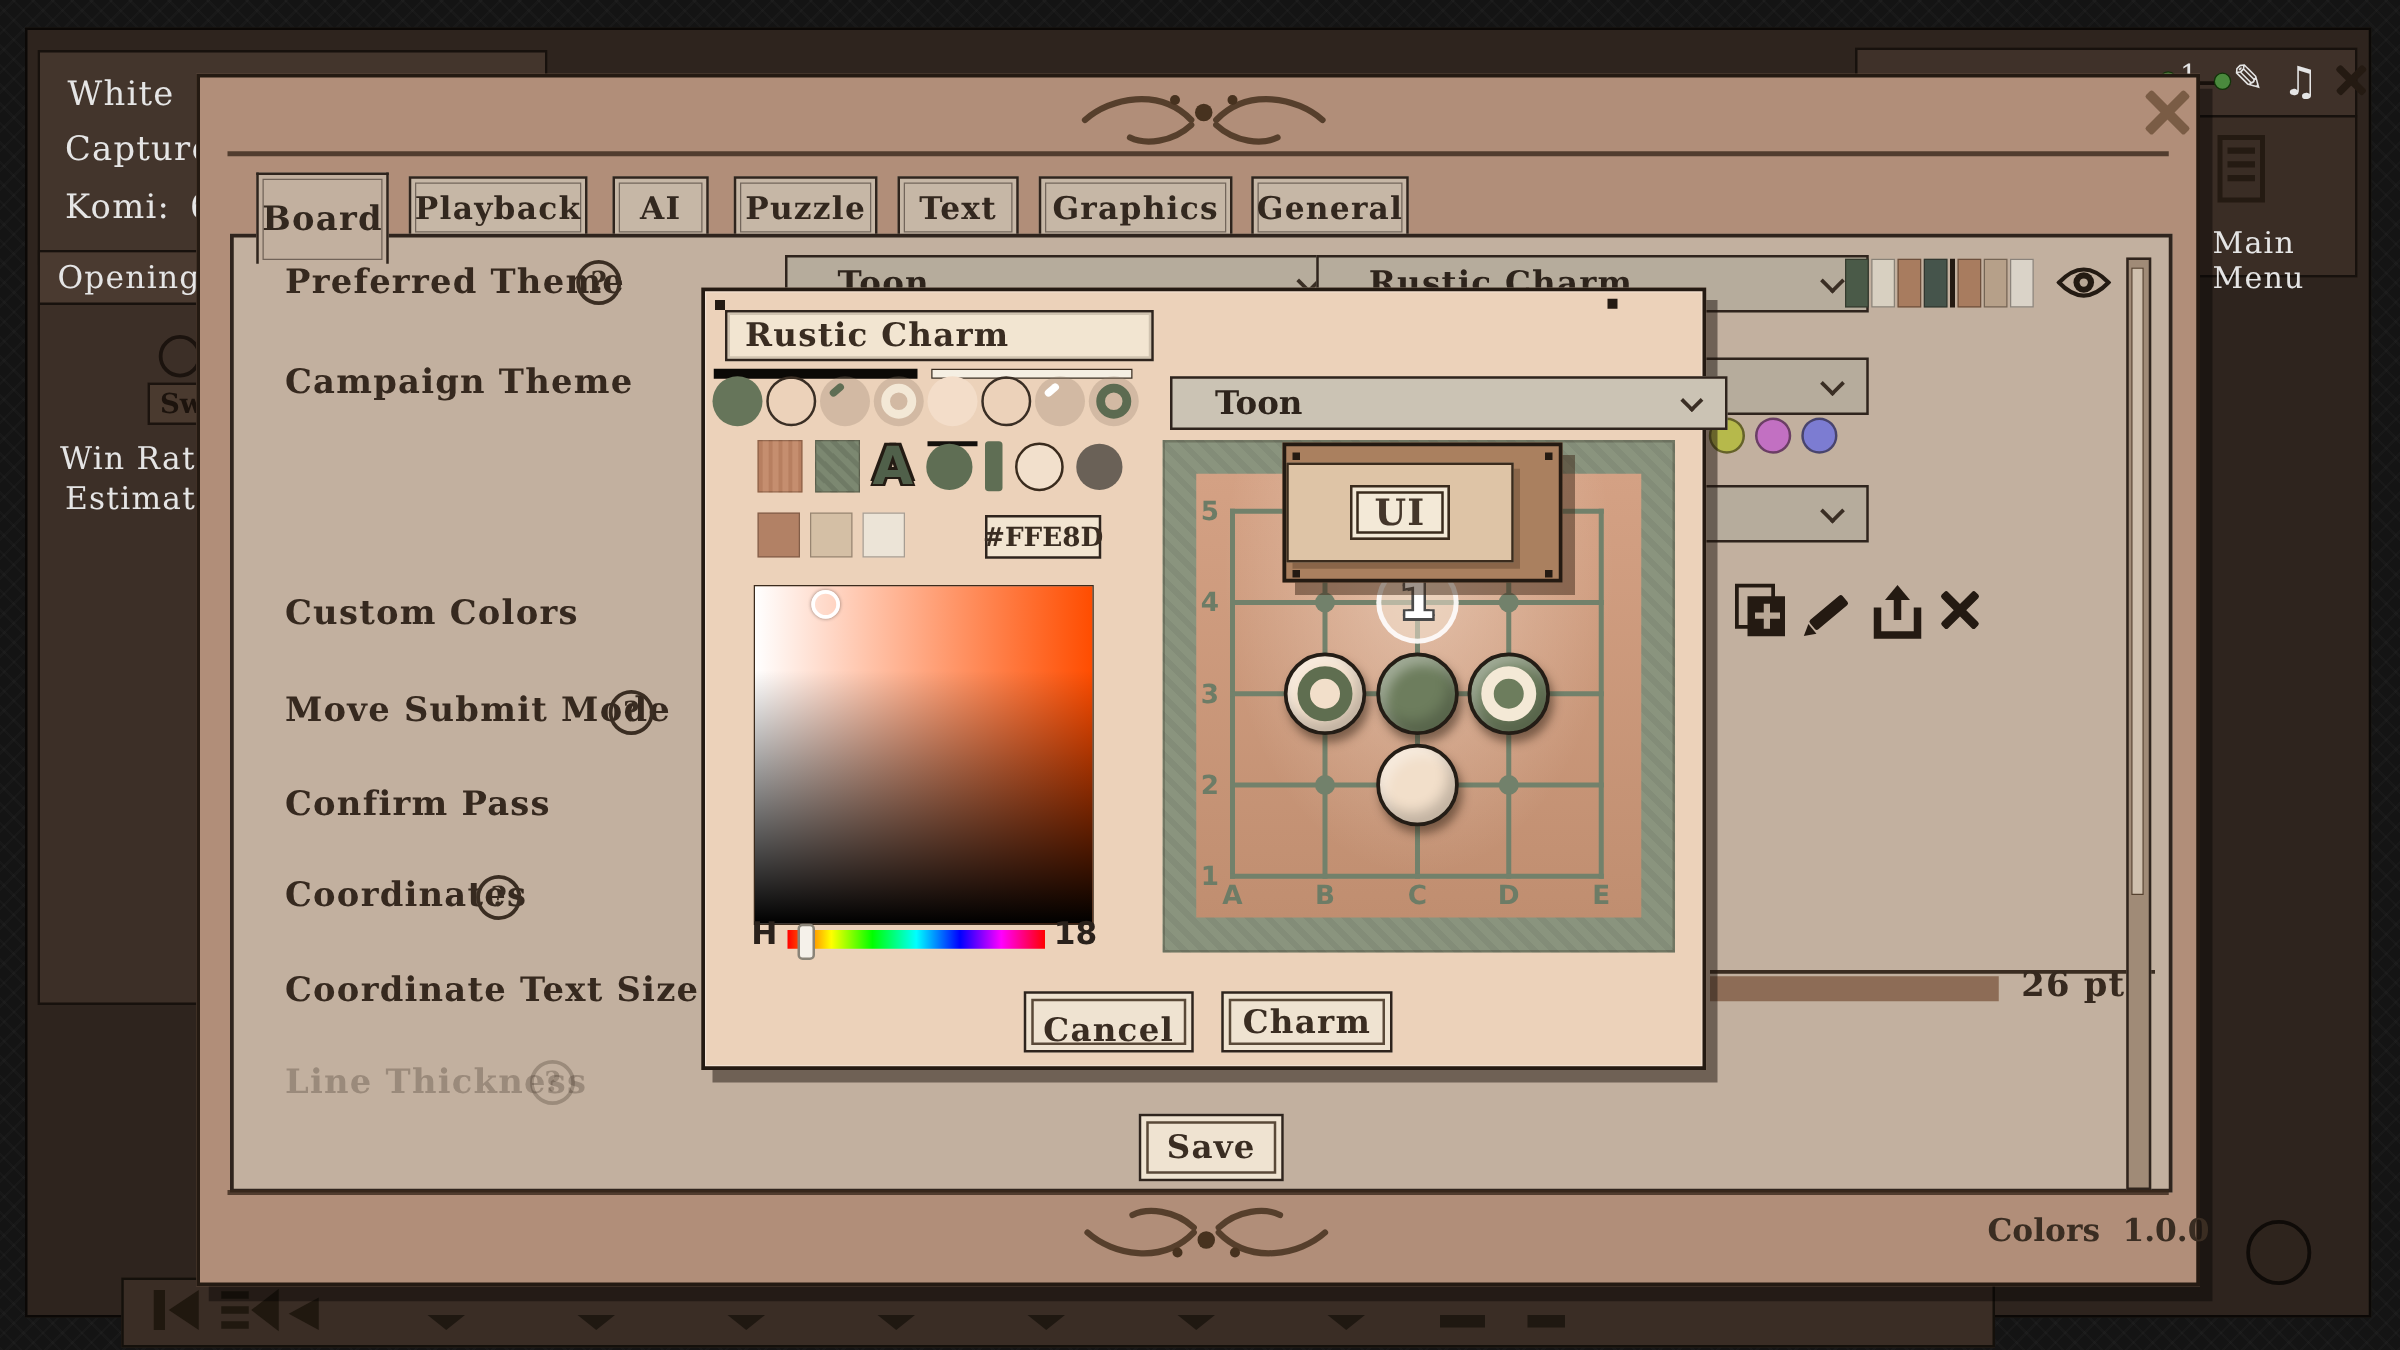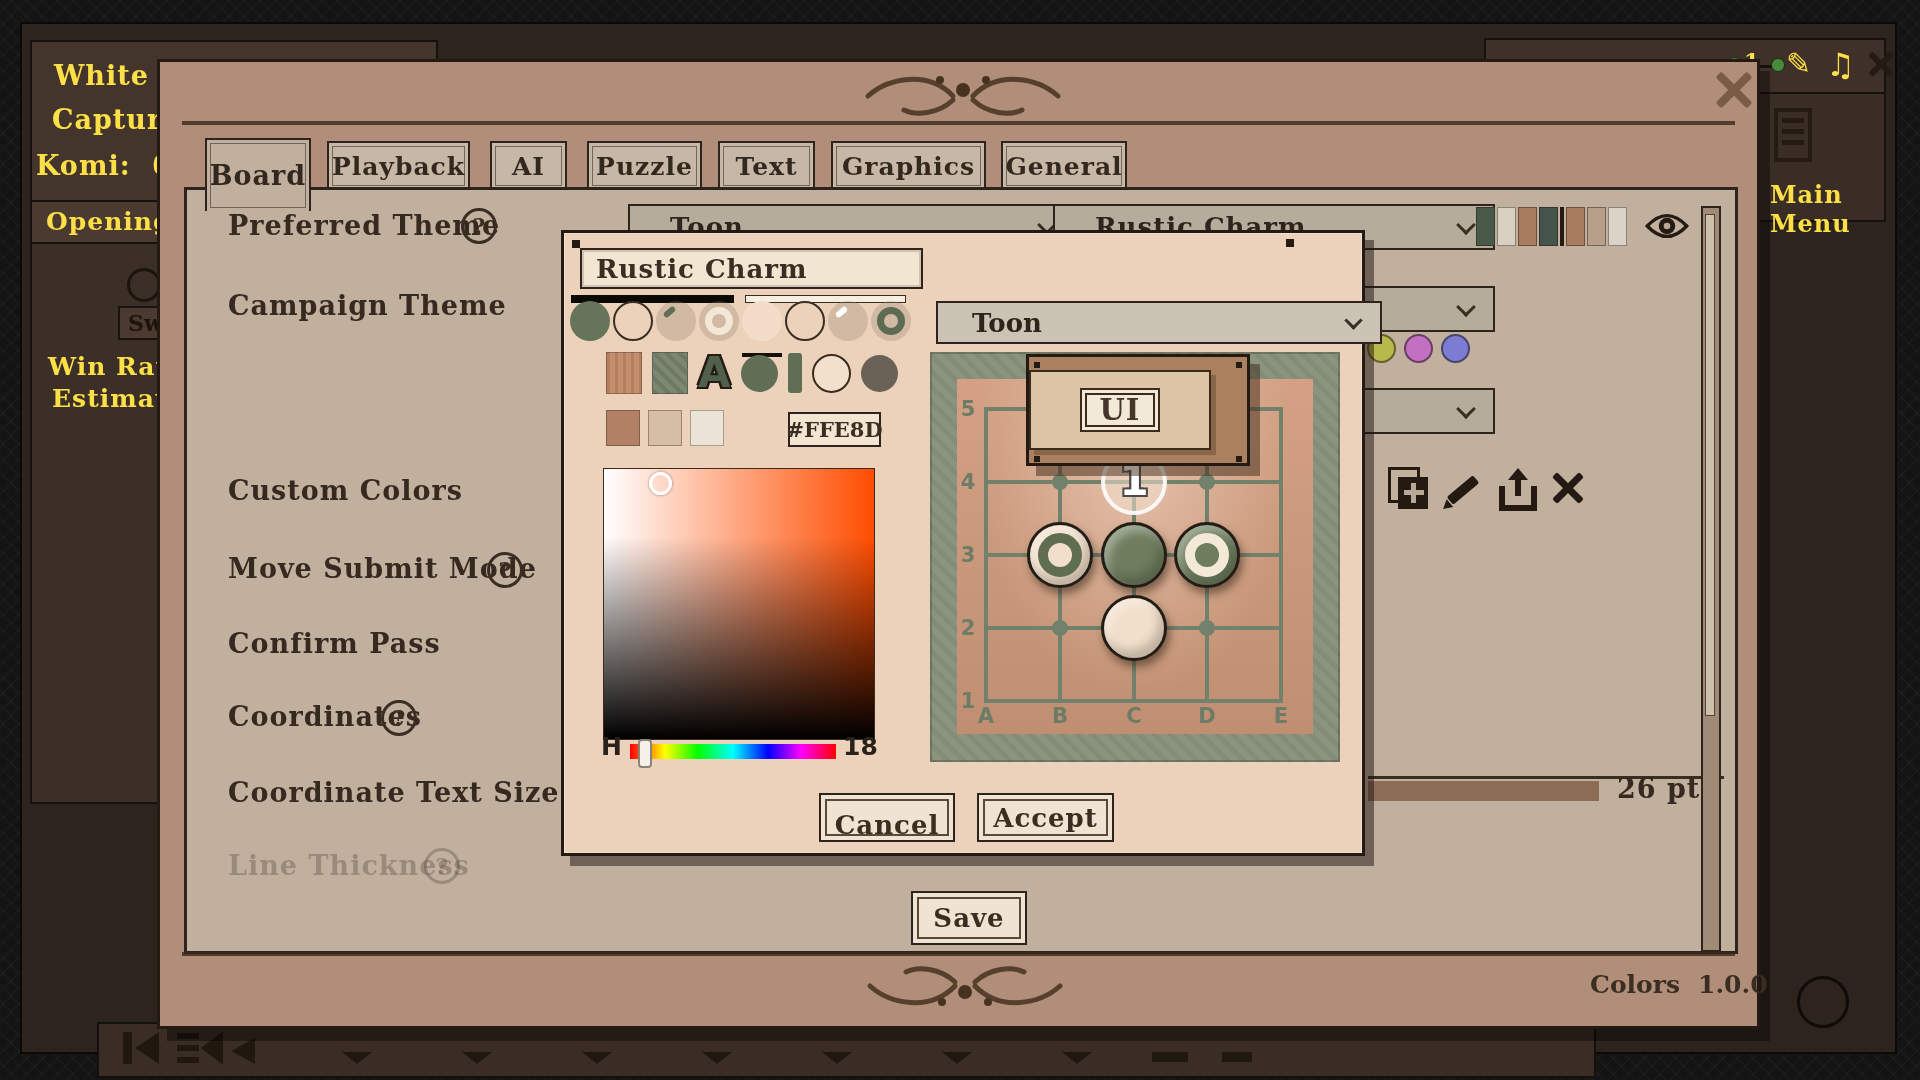--- a/index.html
+++ b/index.html
@@ -9,21 +9,21 @@
       repeating-linear-gradient(45deg, rgba(255,255,255,.02) 0 2px, transparent 2px 11px),
       repeating-linear-gradient(-45deg, rgba(255,255,255,.02) 0 2px, transparent 2px 11px);
     font-family:"DejaVu Serif",serif;}
   .abs{position:absolute;}
   .sans{font-family:"DejaVu Sans",sans-serif;}
   .tex{background-image:repeating-linear-gradient(135deg, rgba(0,0,0,.035) 0 2px, rgba(255,255,255,.02) 2px 5px);}
 
   
   .bg-window{left:20px;top:22px;width:1873px;height:1028px;background:#2e241e;border:2px solid #0b0806;}
   .bg-panel{position:absolute;background:#43352c;border:2px solid #17110d;color:#1c130d;}
-  .bg-text{position:absolute;font-weight:bold;color:#fde047;font-size:27px;letter-spacing:1px;}
+  .bg-text{position:absolute;font-weight:normal;color:#e5e5e5;font-size:27px;letter-spacing:1px;}
   .radio{position:absolute;width:28px;height:28px;border:3px solid #1b130e;border-radius:50%;}
   .sw-btn{position:absolute;border:2px solid #1b130e;background:#4a3a2f;color:#1c130d;font-weight:bold;font-size:22px;
     padding:2px 8px;}
   .pb-bar{position:absolute;left:75px;top:998px;width:1495px;height:52px;background:#3a2d25;border:2px solid #14100b;}
   .pb-ic{fill:#20180f;}
   .sliver{position:absolute;width:0;height:0;border-left:15px solid transparent;border-right:15px solid transparent;border-top:12px solid #1f1811;}
   .xmark{position:relative;display:inline-block;}
   .xmark::before,.xmark::after{content:"";position:absolute;left:50%;top:50%;width:100%;height:20%;background:currentColor;border-radius:2px;}
   .xmark::before{transform:translate(-50%,-50%) rotate(45deg);}
   .xmark::after{transform:translate(-50%,-50%) rotate(-45deg);}
@@ -132,21 +132,21 @@
 </head>
 <body>
 
 <div class="page">
 
   <div class="abs bg-window">
 
     <div class="bg-panel" style="left:8px;top:16px;width:404px;height:168px;">
       <div class="bg-text" style="left:22px;top:18px;">White</div>
       <div class="bg-text" style="left:20px;top:62px;">Captures</div>
-      <div class="bg-text" style="left:4px;top:108px;">Komi:</div>
+      <div class="bg-text" style="left:20px;top:108px;">Komi:</div>
       <div class="bg-text" style="left:120px;top:108px;">6</div>
     </div>
 
     <div class="bg-panel" style="left:8px;top:176px;width:404px;height:600px;background:#3c2f27;">
       <div style="position:absolute;left:0;top:0;width:100%;height:40px;background:#4a3a30;border-bottom:2px solid #17110d;">
         <div class="bg-text" style="left:14px;top:5px;font-size:25px;">Opening G</div>
       </div>
       <div class="radio" style="left:95px;top:66px;"></div>
       <div class="sw-btn" style="left:86px;top:104px;">Sw</div>
       <div class="bg-text" style="left:16px;top:150px;font-size:25px;">Win Rate</div>
@@ -432,16 +432,16 @@
         <div class="stone cream-ring" style="left: 97px; top: 170px;"></div>
         <div class="stone olive" style="left: 171px; top: 170px;"></div>
         <div class="stone olive-ring" style="left: 244px; top: 170px;"></div>
         <div class="stone cream" style="left: 171px; top: 243px;"></div>
       </div>
 
     <div class="btn" style="left:255px;top:560px;width:132px;height:45px;align-items:flex-end;">
         <span>Cancel</span>
       </div>
     <div class="btn" style="left:413px;top:560px;width:133px;height:45px;">
-        <span>Accept</span>
+        <span>Charm</span>
       </div>
   </div>
 </div>
 
 </body></html>

